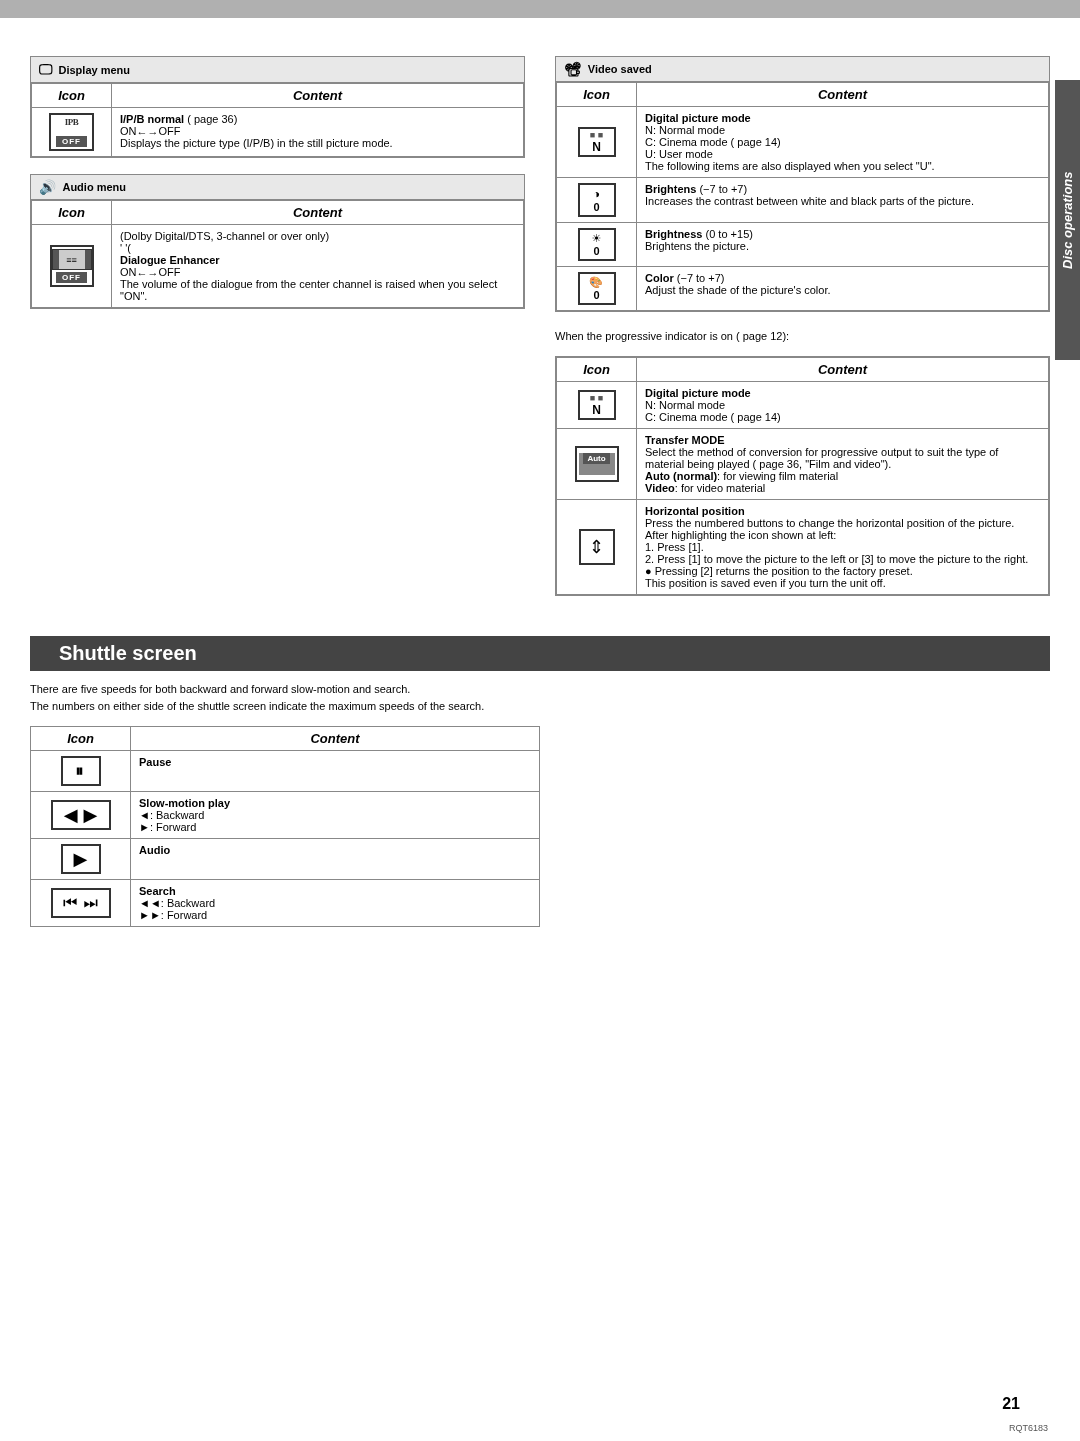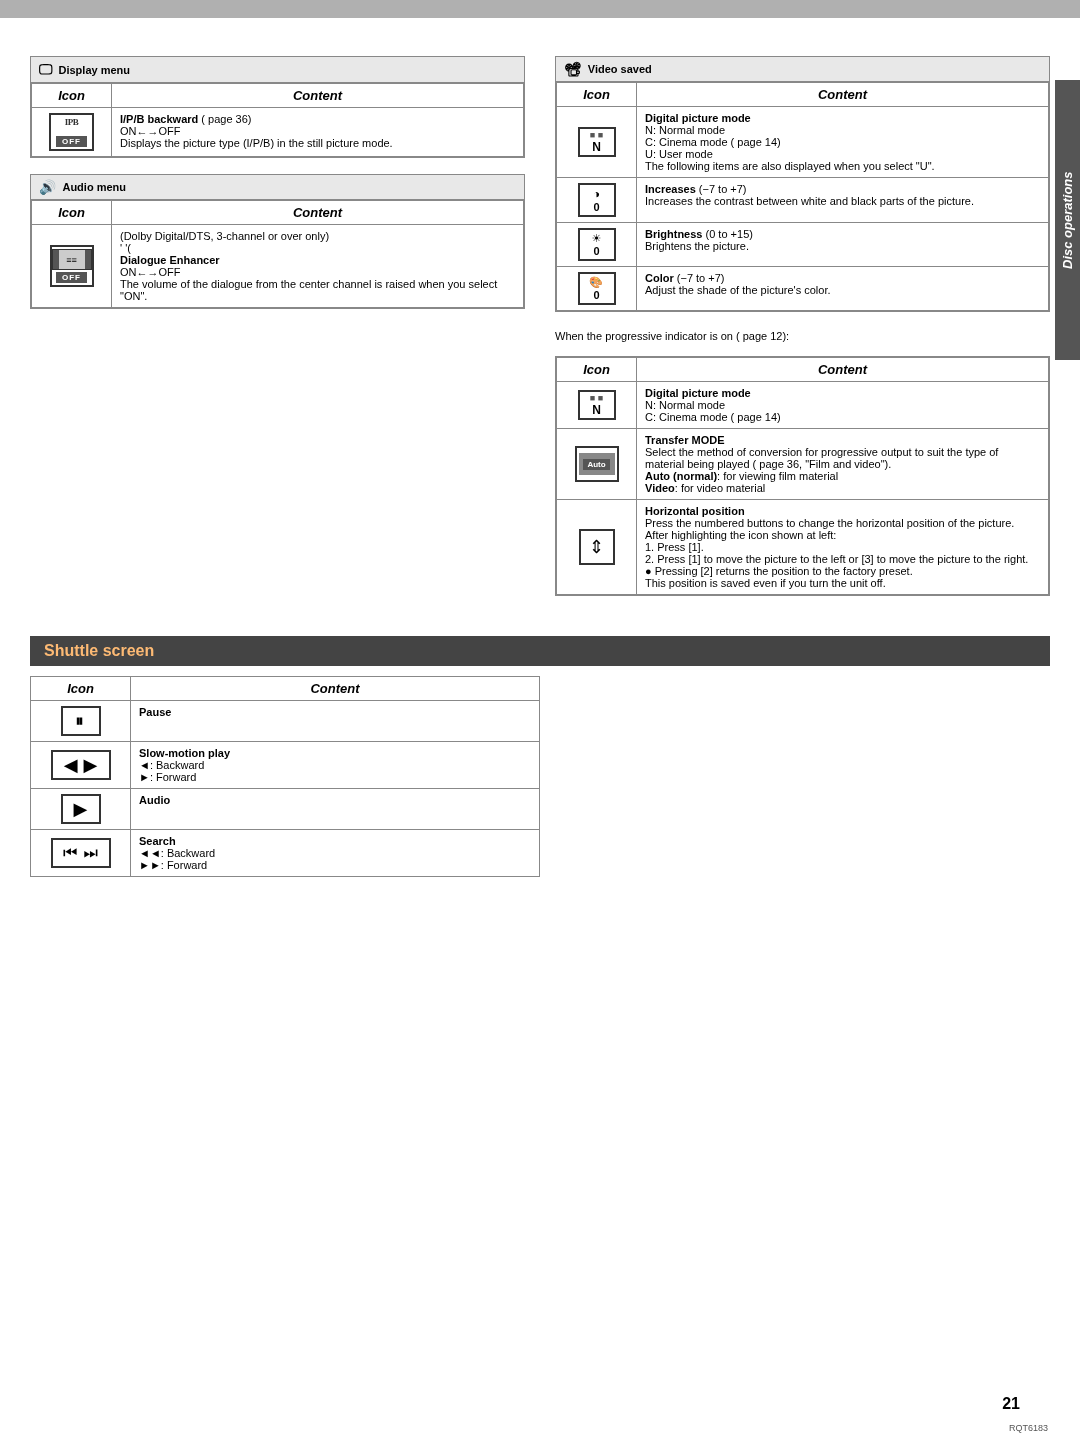--- a/index.html
+++ b/index.html
@@ -113,24 +113,24 @@
       justify-content: center;
     }
 
     
     .shuttle-section {
       margin-top: 20px;
     }
 
     .shuttle-header {
       background: #444;
-      color: #fdba74;
-      font-size: 16px;
-      font-weight: bold;
-      padding: 6px 14px;
+      color: #ffffff;
+      font-size: 20px;
+      font-weight: bold;
+      padding: 6px 29px;
       margin-bottom: 10px;
     }
 
     .shuttle-text {
       font-size: 11px;
       margin-bottom: 12px;
       line-height: 1.5;
     }
 
     .shuttle-table-wrap {
@@ -337,21 +337,21 @@
           </thead>
           <tbody>
             <tr>
               <td class="icon-cell">
                 <div class="ipb-icon">
                   <span class="ipb-label">IPB</span>
                   <span class="off-label">OFF</span>
                 </div>
               </td>
               <td>
-                <span class="bold">I/P/B backward</span> (  page 36)<br>
+                <span class="bold">I/P/B normal</span> (  page 36)<br>
                 ON←→OFF<br>
                 Displays the picture type (I/P/B) in the still picture mode.
               </td>
             </tr>
           </tbody>
         </table>
       </div>
 
       <div class="section-box">
         <div class="section-header">
@@ -427,21 +427,21 @@
             </tr>
 
             <tr style="border-top:1px dashed #888;">
               <td class="icon-cell">
                 <div class="vid-icon-contrast">
                   <span class="contrast-symbol" style="font-size:12px;">◑</span>
                   <span class="zero-label">0</span>
                 </div>
               </td>
               <td>
-                <span class="bold">Increases</span> (−7 to +7)<br>
+                <span class="bold">Brightens</span> (−7 to +7)<br>
                 Increases the contrast between white and black parts of the picture.
               </td>
             </tr>
 
             <tr>
               <td class="icon-cell">
                 <div class="brightness-icon">
                   <span style="font-size:11px;">☀</span>
                   <span class="zero-label">0</span>
                 </div>
@@ -492,21 +492,21 @@
               <td>
                 <span class="bold">Digital picture mode</span><br>
                 N: Normal mode<br>
                 C: Cinema mode (  page 14)
               </td>
             </tr>
 
             <tr>
               <td class="icon-cell">
                 <div class="transfer-icon">
-                  <div style="width:36px; height:22px; background:#888; display:flex; align-items:center; justify-content:center;">
+                  <div style="width:36px; height:22px; background:#888; display:flex; align-items:flex-start; justify-content:center;">
                     <span class="auto-badge">Auto</span>
                   </div>
                 </div>
               </td>
               <td>
                 <span class="bold">Transfer MODE</span><br>
                 Select the method of conversion for progressive output to suit the type of material being played (  page 36, "Film and video").<br>
                 <span class="bold">Auto (normal)</span>: for viewing film material<br>
                 <span class="bold">Video</span>: for video material
               </td>
@@ -532,20 +532,24 @@
         </table>
       </div>
 
     </div>
 
   </div>
 
   <div class="shuttle-section">
     <div class="shuttle-header">
       <span>Shuttle screen</span>
+    </div>
+    <div class="shuttle-text">
+      <span>There are five speeds for both backward and forward slow-motion and search.</span><br>
+      <span>The numbers on either side of the shuttle screen indicate the maximum speeds of the search.</span>
     </div>
 
     <div class="shuttle-table-wrap">
       <table class="content-table">
         <thead>
           <tr>
             <th style="width:100px;">Icon</th>
             <th>Content</th>
           </tr>
         </thead>

